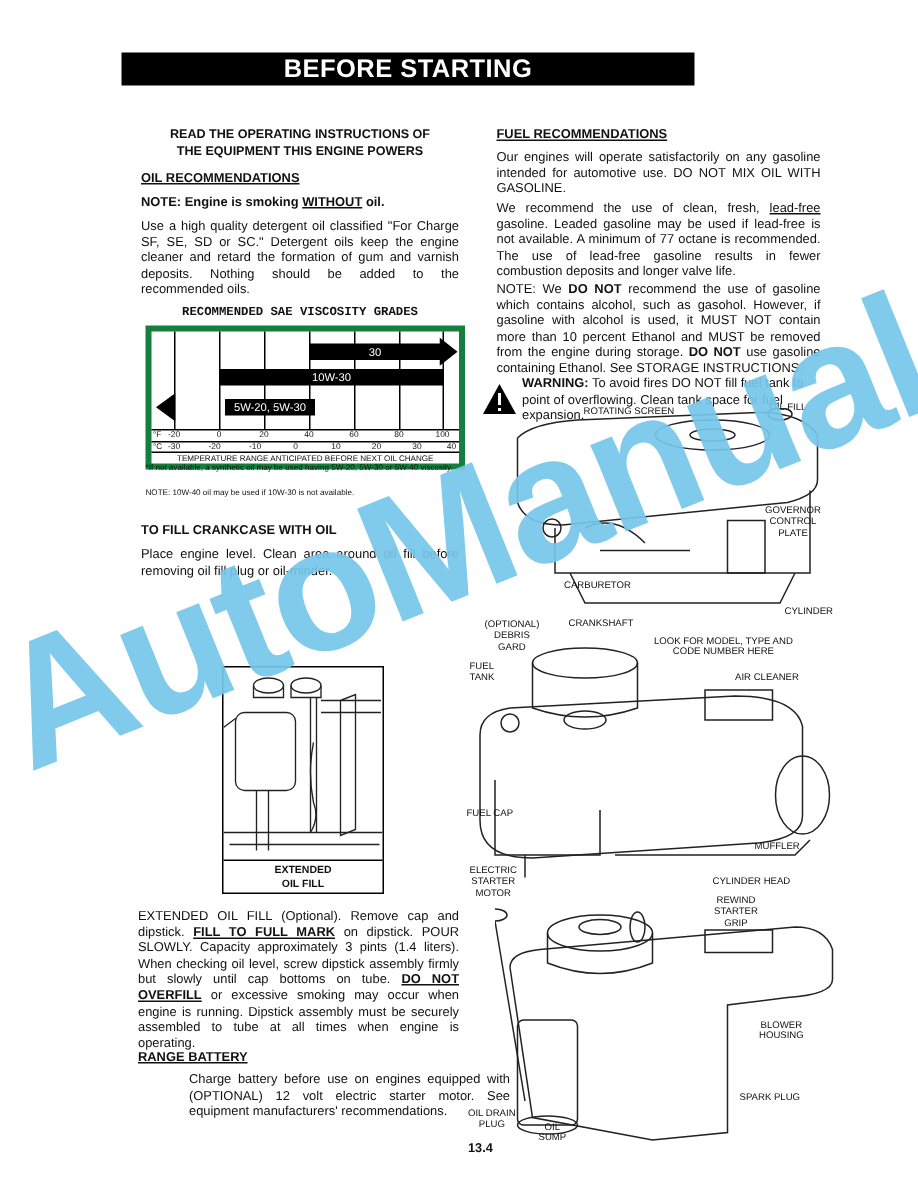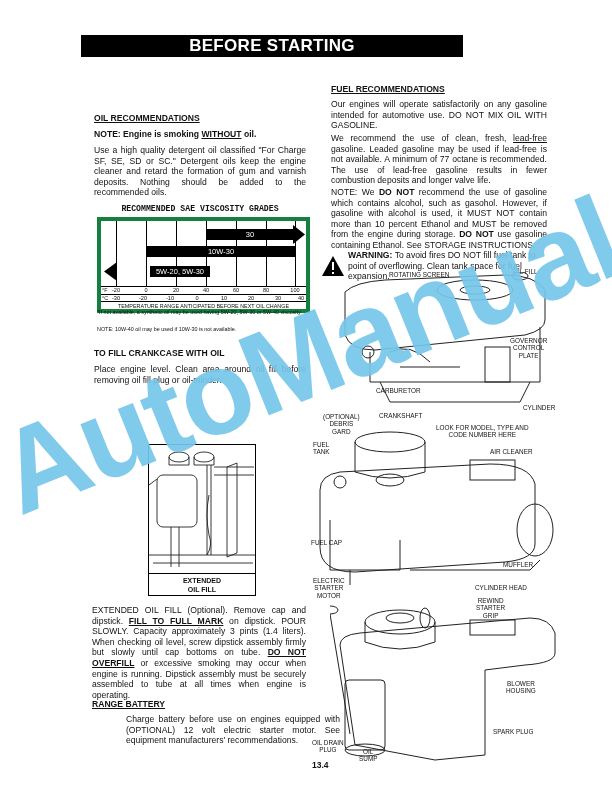--- a/index.html
+++ b/index.html
@@ -22,20 +22,22 @@
   .label{font-size:6.4px;line-height:7.4px;text-transform:uppercase;}
   .watermark{color:#76c6ea;font-weight:bold;font-size:118px;transform:rotate(-22deg);transform-origin:left bottom;letter-spacing:-2px;opacity:0.92;white-space:nowrap;}
   svg{position:absolute;}
 </style>
 </head>
 <body>
 
 <div class="abs banner">BEFORE STARTING</div>
 
 <div class="abs h-center" style="left:94px;top:84px;width:212px;">
+  <div>READ THE OPERATING INSTRUCTIONS OF</div>
+  <div>THE EQUIPMENT THIS ENGINE POWERS</div>
 </div>
 
 <div class="abs h-under" style="left:94px;top:113px;">OIL RECOMMENDATIONS</div>
 
 <div class="abs h-bold" style="left:94px;top:129px;">
   <span>NOTE: Engine is smoking </span><u>WITHOUT</u><span> oil.</span>
 </div>
 
 <p class="abs col" style="left:94px;top:145px;width:212px;">Use a high quality detergent oil classified "For Charge SF, SE, SD or SC." Detergent oils keep the engine cleaner and retard the formation of gum and varnish deposits. Nothing should be added to the recommended oils.</p>
 

